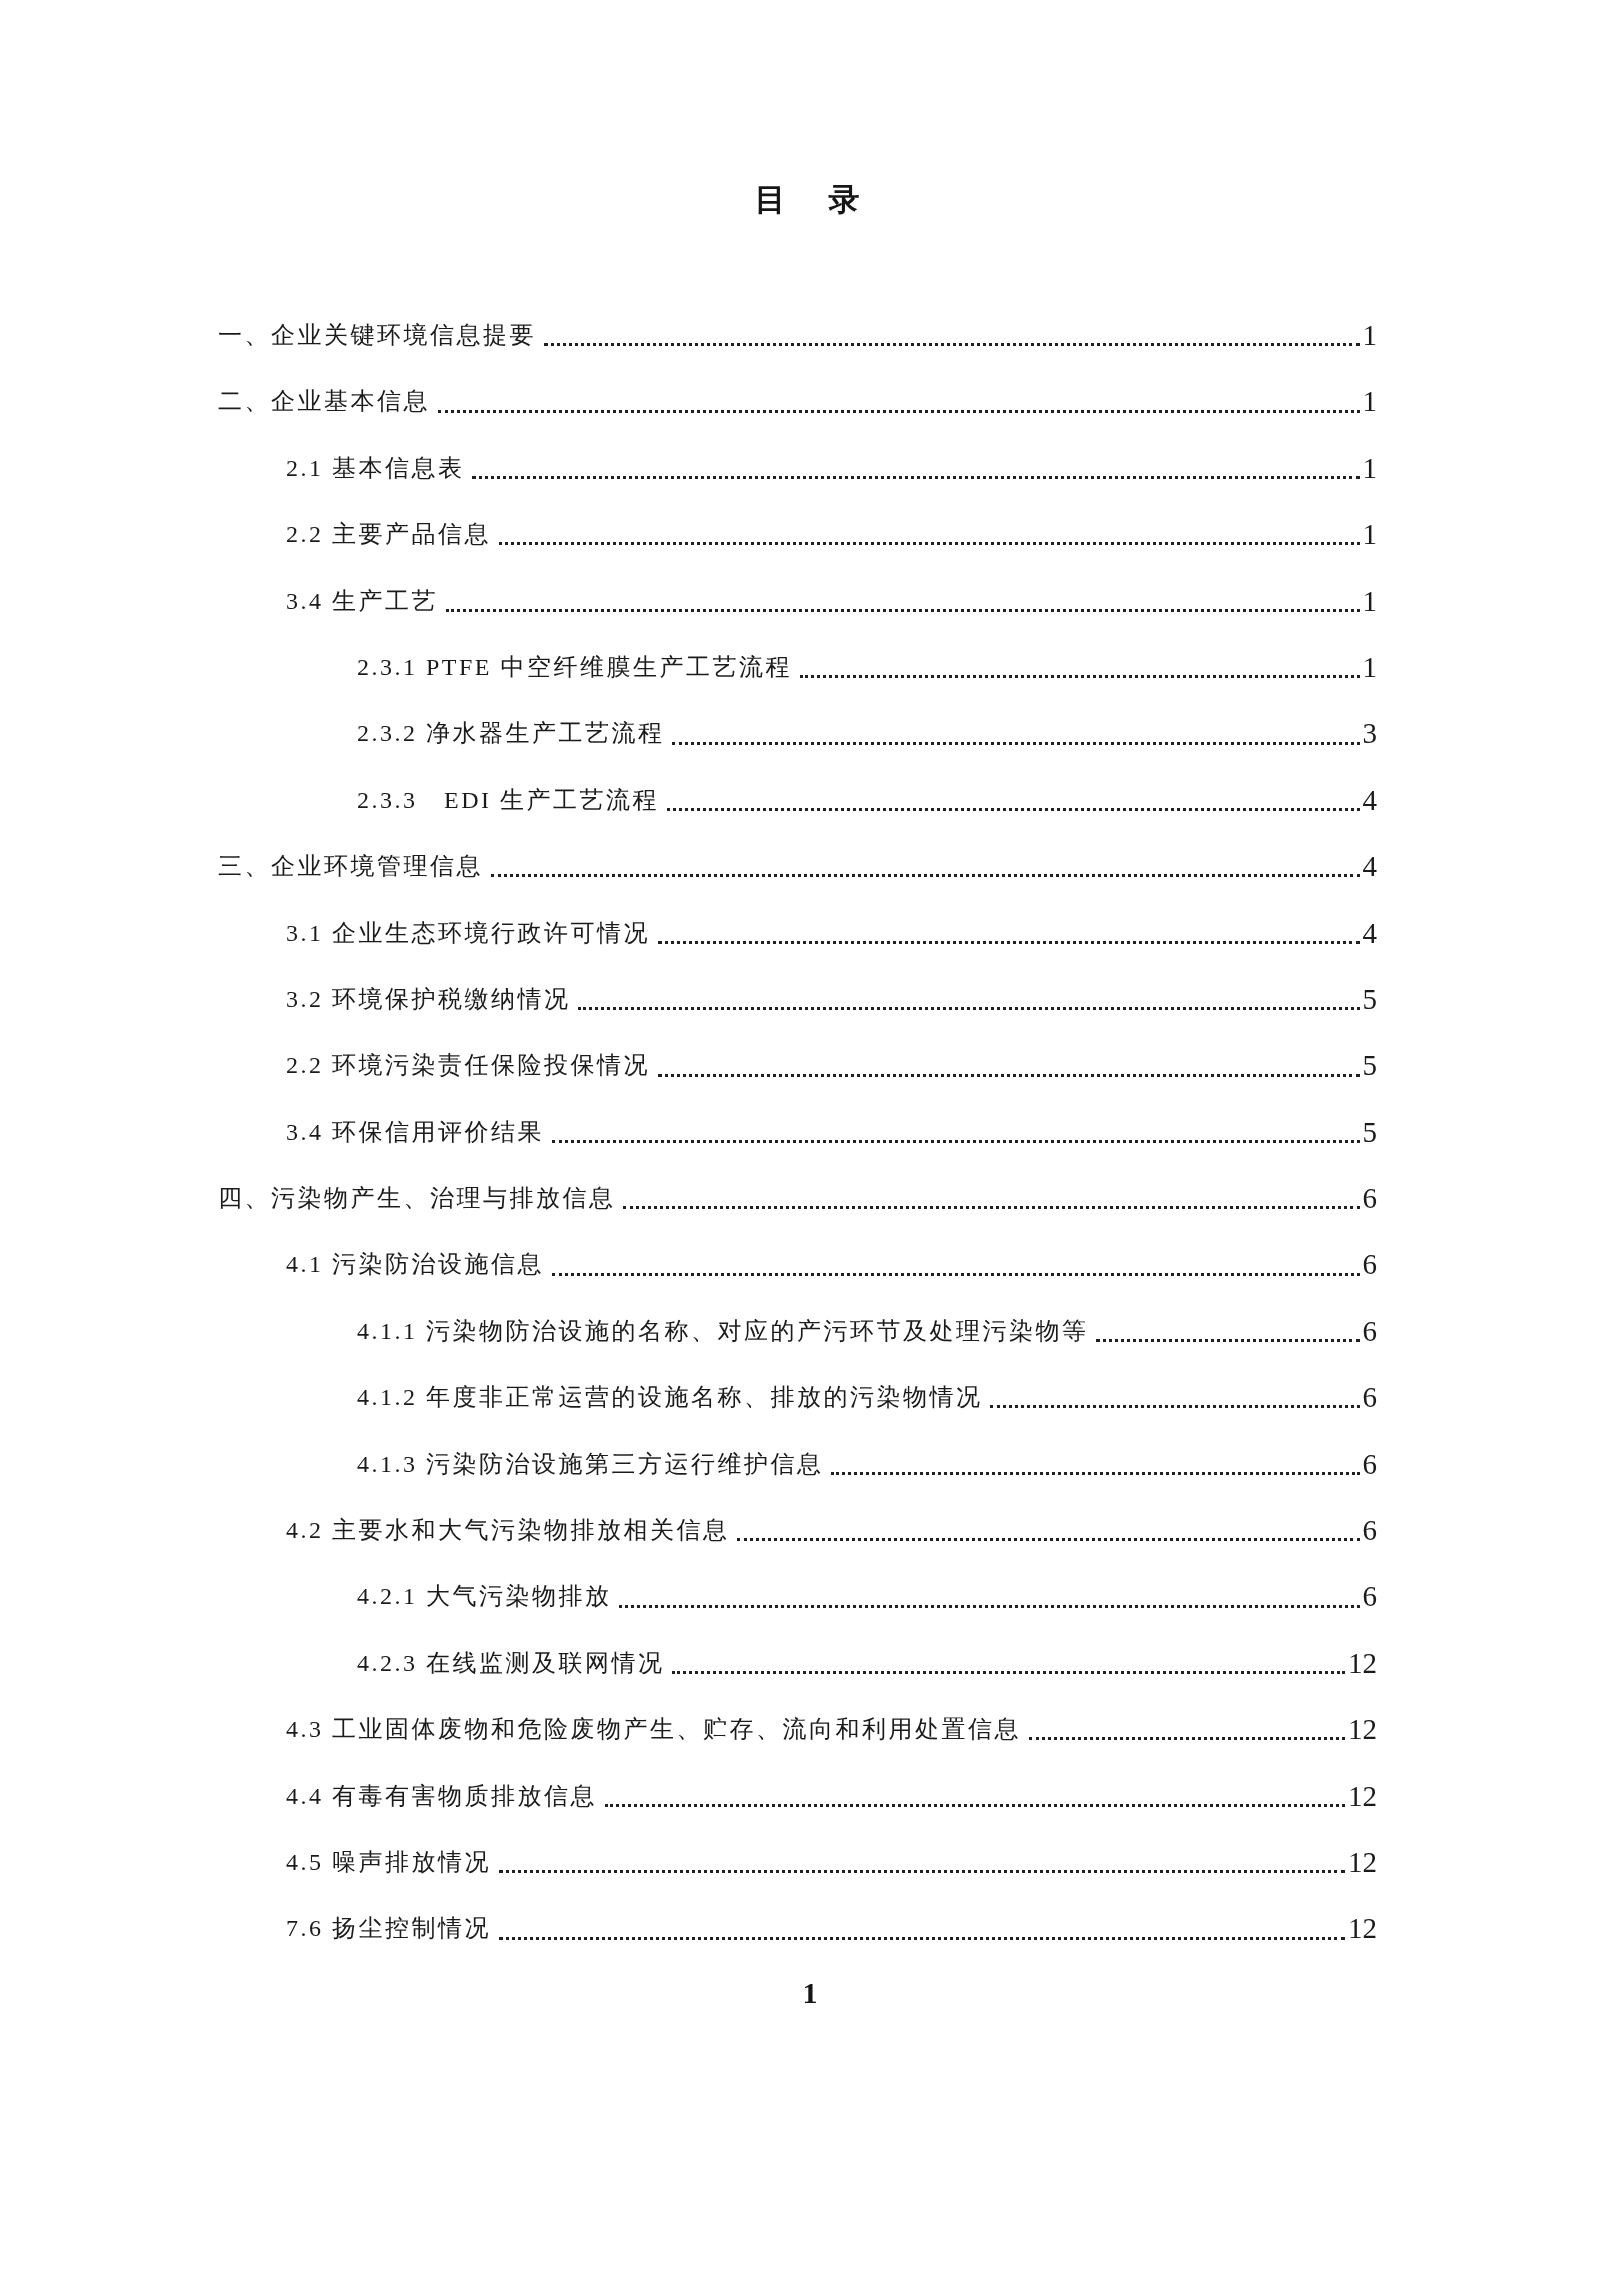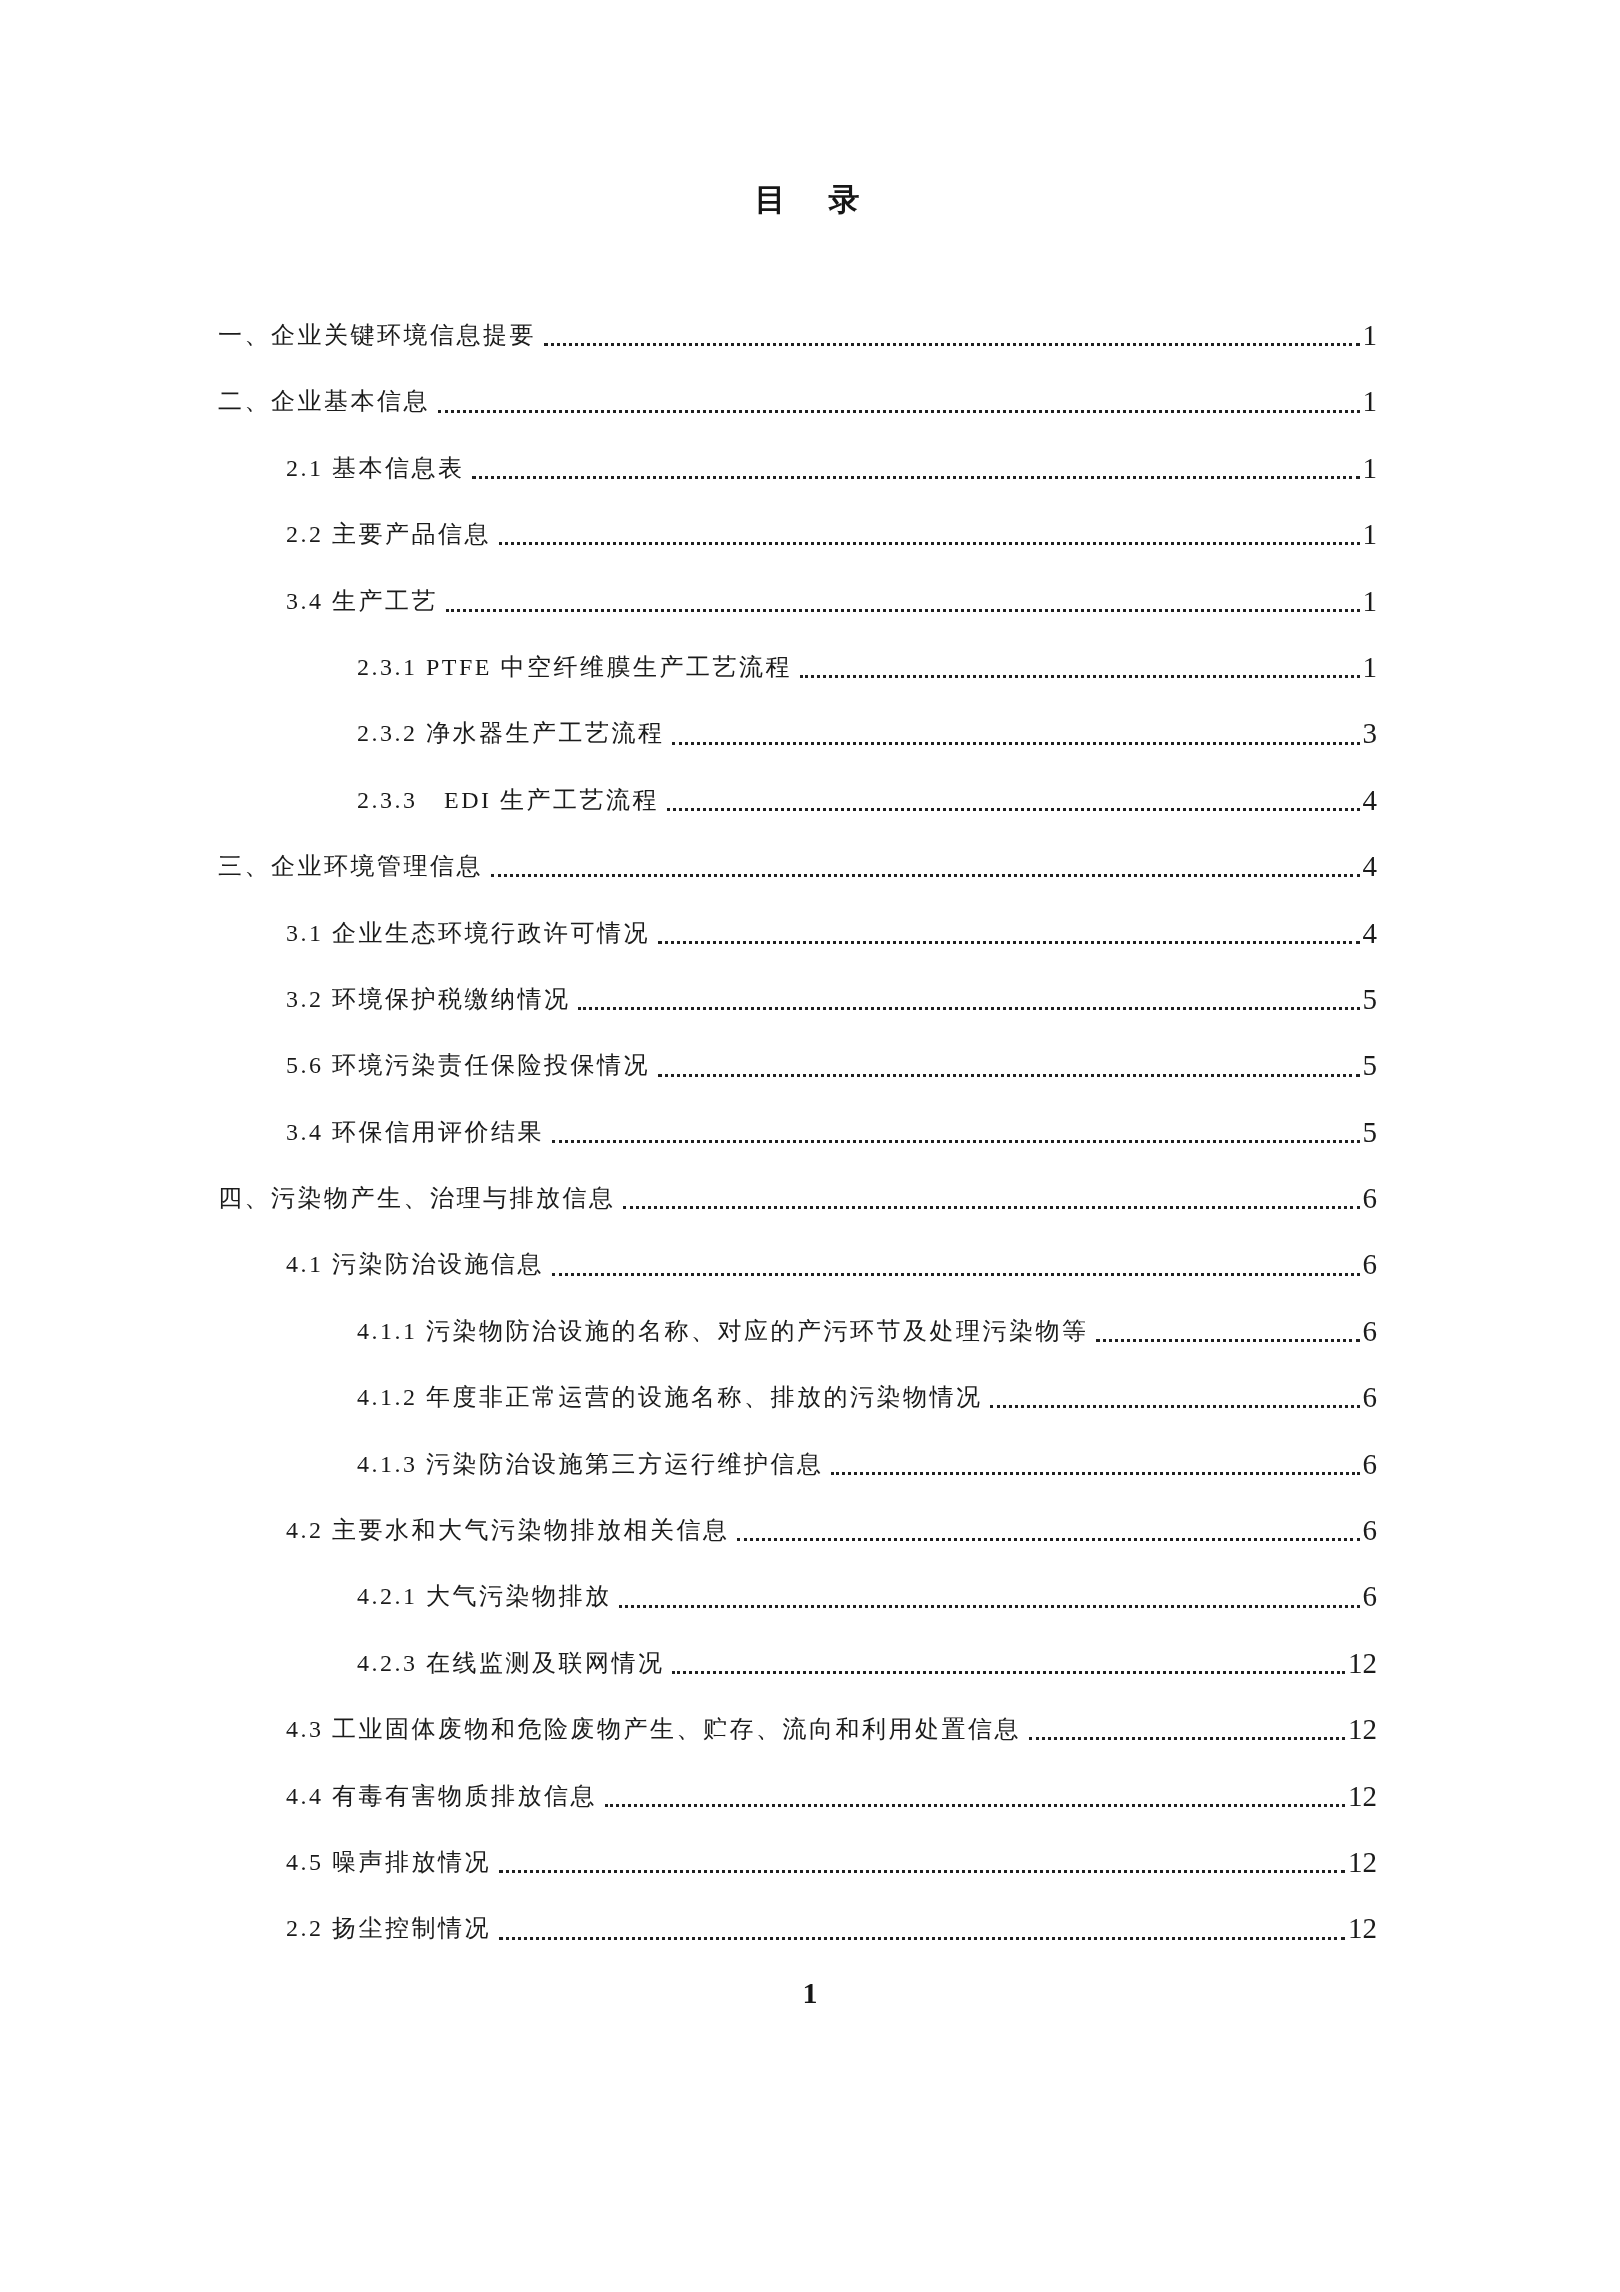--- a/index.html
+++ b/index.html
@@ -127,21 +127,21 @@
         <span class="toc-label">3.1 企业生态环境行政许可情况</span>
         <span class="toc-dots"></span>
         <span class="toc-page">4</span>
       </div>
       <div class="toc-row lvl-2">
         <span class="toc-label">3.2 环境保护税缴纳情况</span>
         <span class="toc-dots"></span>
         <span class="toc-page">5</span>
       </div>
       <div class="toc-row lvl-2">
-        <span class="toc-label">5.6 环境污染责任保险投保情况</span>
+        <span class="toc-label">2.2 环境污染责任保险投保情况</span>
         <span class="toc-dots"></span>
         <span class="toc-page">5</span>
       </div>
       <div class="toc-row lvl-2">
         <span class="toc-label">3.4 环保信用评价结果</span>
         <span class="toc-dots"></span>
         <span class="toc-page">5</span>
       </div>
       <div class="toc-row lvl-1">
         <span class="toc-label">四、污染物产生、治理与排放信息</span>
@@ -192,21 +192,21 @@
         <span class="toc-label">4.4 有毒有害物质排放信息</span>
         <span class="toc-dots"></span>
         <span class="toc-page">12</span>
       </div>
       <div class="toc-row lvl-2">
         <span class="toc-label">4.5 噪声排放情况</span>
         <span class="toc-dots"></span>
         <span class="toc-page">12</span>
       </div>
       <div class="toc-row lvl-2">
-        <span class="toc-label">2.2 扬尘控制情况</span>
+        <span class="toc-label">7.6 扬尘控制情况</span>
         <span class="toc-dots"></span>
         <span class="toc-page">12</span>
       </div>
     </div>
 
   <div class="page-footer">1</div>
 </div>
 
 
 </body></html>

